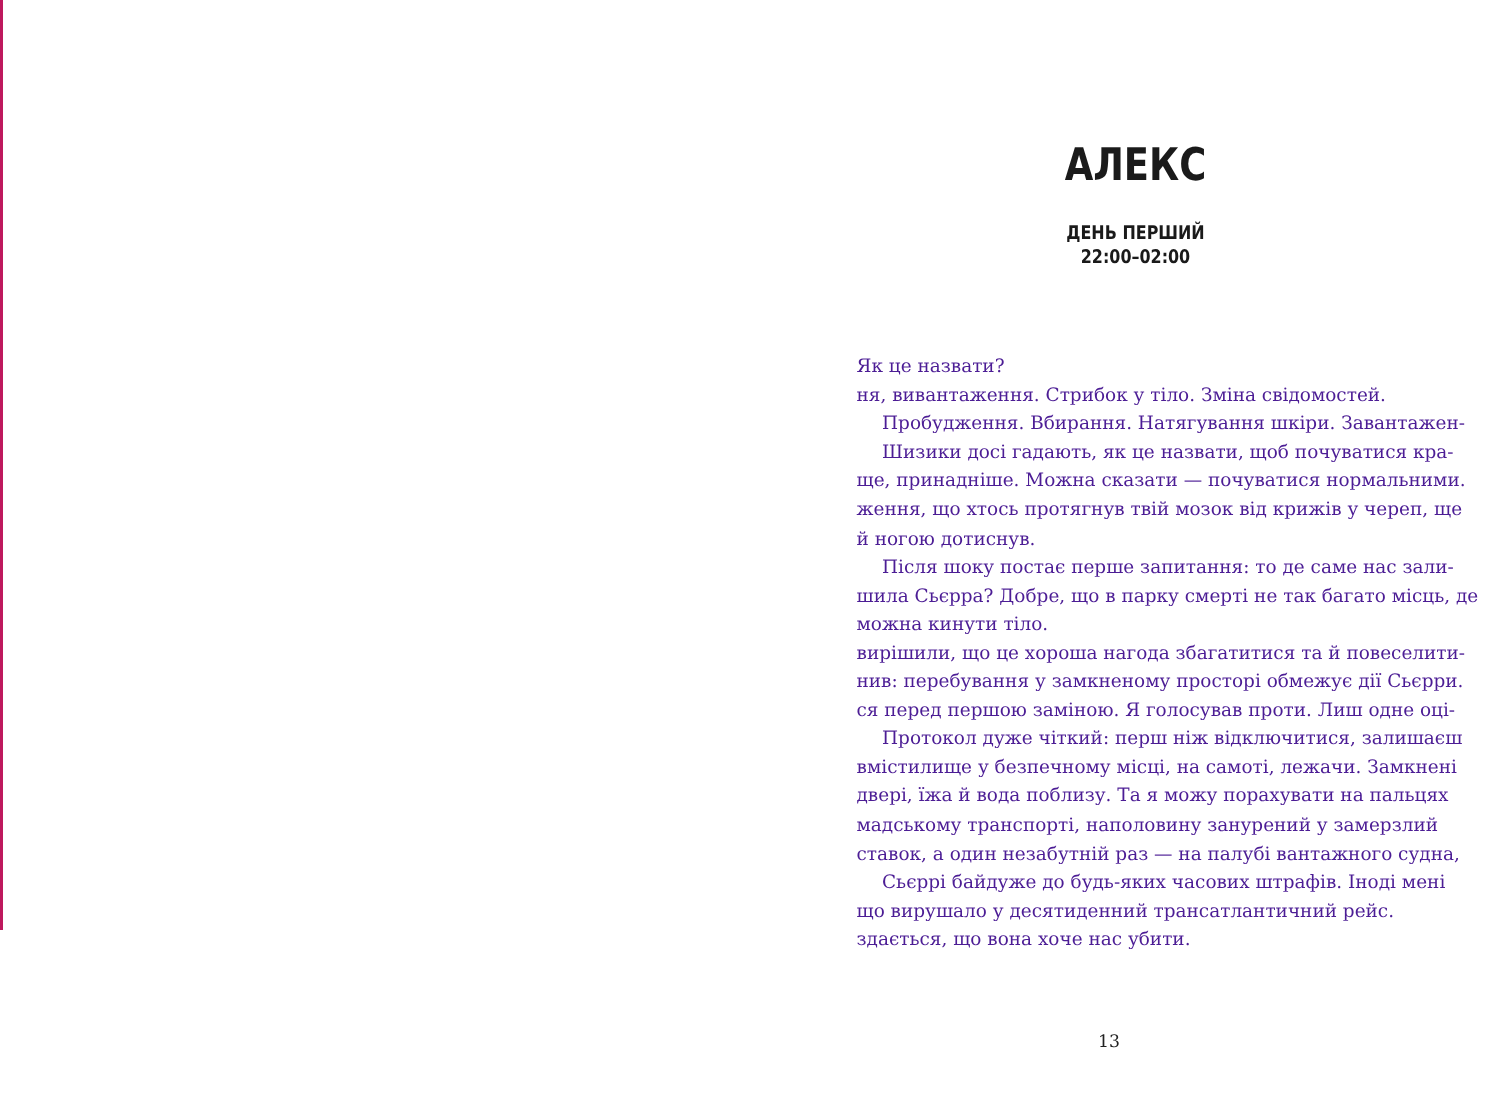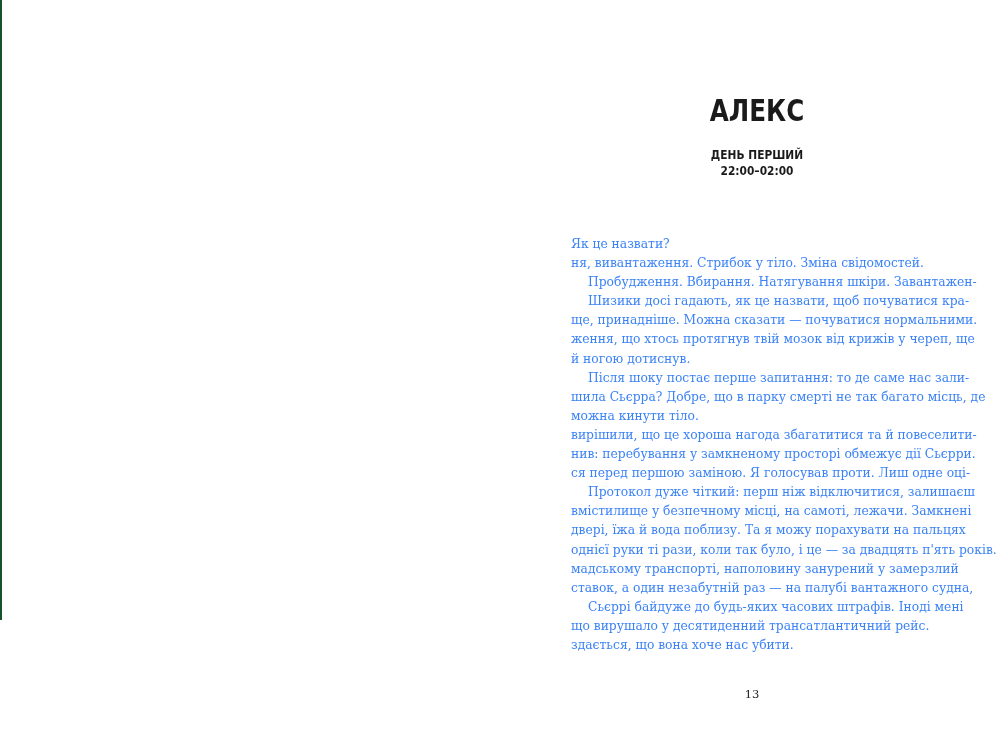--- a/index.html
+++ b/index.html
@@ -9,21 +9,21 @@
       height: 738px;
       background: #ffffff;
       overflow: hidden;
     }
     .spread {
       position: relative;
       width: 1000px;
       height: 620px;
       background: #ffffff;
       box-sizing: border-box;
-      border-left: 2px solid #14532d;
+      border-left: 2px solid #be185d;
       border-right: 2px solid #2a2a2a;
     }
     .page-left {
       position: absolute;
       left: 0;
       top: 0;
       width: 500px;
       height: 738px;
       background: #ffffff;
     }
@@ -65,42 +65,41 @@
     }
     .chapter-sub div { white-space: nowrap; }
     .body-text {
       position: absolute;
       left: 69px;
       top: 235px;
       width: 380px;
       font-family: "DejaVu Serif", serif;
       font-size: 12.3px;
       line-height: 19.1px;
-      color: #3b82f6;
+      color: #4c1d95;
     }
     .line {
       white-space: nowrap;
       display: block;
       text-align: justify;
       text-align-last: justify;
       height: 19.1px;
       overflow: visible;
     }
     .line.last {
       text-align-last: left;
     }
     .line.indent {
       padding-left: 17px;
     }
     .page-number {
       position: absolute;
       left: 230px;
       top: 687px;
       width: 40px;
-      text-align: center;
       font-family: "DejaVu Serif", serif;
       font-size: 11.5px;
       color: #222222;
     }
   </style>
 </head>
 <body>
 
 <div class="spread">
   <div class="page-left"></div>
@@ -122,21 +121,20 @@
         <span class="line last">й ногою дотиснув.</span>
         <span class="line indent">Після шоку постає перше запитання: то де саме нас зали-</span>
         <span class="line">шила Сьєрра? Добре, що в парку смерті не так багато місць, де</span>
         <span class="line last">можна кинути тіло.</span>
         <span class="line">вирішили, що це хороша нагода збагатитися та й повеселити-</span>
         <span class="line last">нив: перебування у замкненому просторі обмежує дії Сьєрри.</span>
         <span class="line">ся перед першою заміною. Я голосував проти. Лиш одне оці-</span>
         <span class="line indent">Протокол дуже чіткий: перш ніж відключитися, залишаєш</span>
         <span class="line">вмістилище у безпечному місці, на самоті, лежачи. Замкнені</span>
         <span class="line">двері, їжа й вода поблизу. Та я можу порахувати на пальцях</span>
-        <span class="line">однієї руки ті рази, коли так було, і це — за двадцять п'ять років.</span>
         <span class="line">мадському транспорті, наполовину занурений у замерзлий</span>
         <span class="line">ставок, а один незабутній раз — на палубі вантажного судна,</span>
         <span class="line indent">Сьєррі байдуже до будь-яких часових штрафів. Іноді мені</span>
         <span class="line last">що вирушало у десятиденний трансатлантичний рейс.</span>
         <span class="line last">здається, що вона хоче нас убити.</span>
       </div>
 
     <div class="page-number">13</div>
   </div>
 </div>

